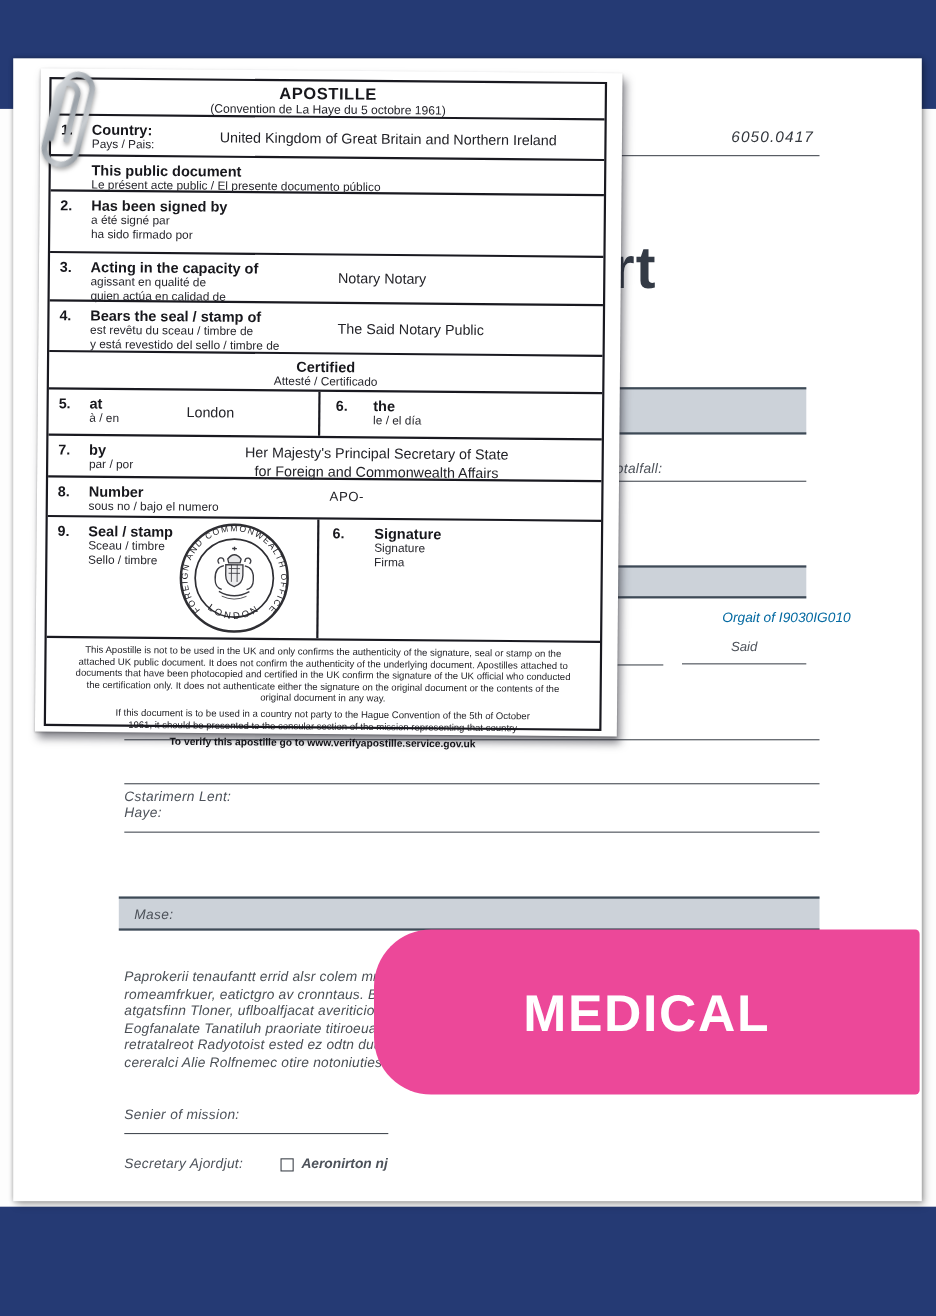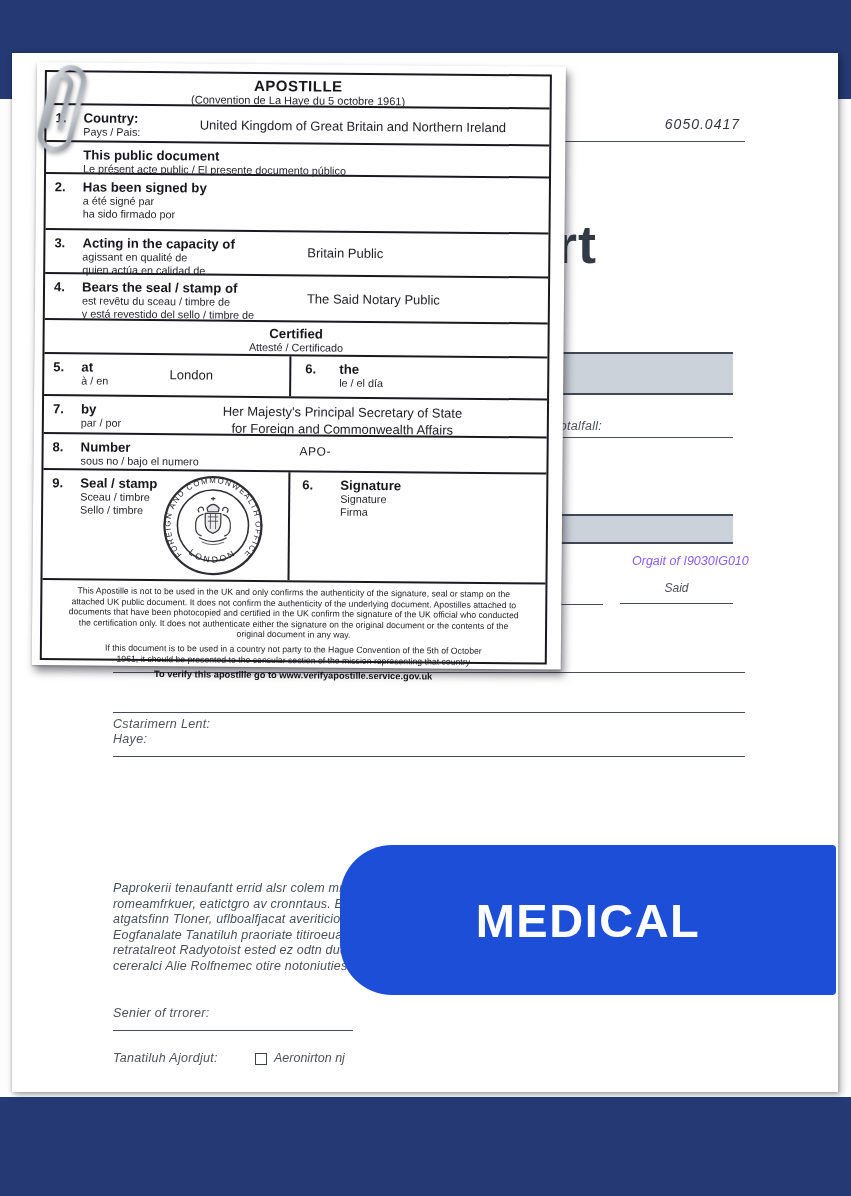--- a/index.html
+++ b/index.html
@@ -12,32 +12,32 @@
   
   .page{position:absolute;left:12px;top:53px;width:826px;height:1039px;background:#ffffff;
         box-shadow:0 0 4px rgba(0,0,0,.3), 3px 3px 7px rgba(0,0,0,.28);}
   .ref-num{position:absolute;left:520px;top:63px;width:208px;text-align:right;
            font-size:14px;font-style:italic;color:#33373d;letter-spacing:1px;}
   .rline{position:absolute;height:0;border-top:1.6px solid #474c54;}
   .title-frag{position:absolute;left:544px;top:160px;font-size:54px;font-weight:800;
               color:#333a45;letter-spacing:1px;}
   .gbar{position:absolute;background:#ccd2d9;border-top:2px solid #3e4a56;border-bottom:2px solid #3e4a56;box-sizing:border-box;}
   .flabel{position:absolute;font-size:12.5px;font-style:italic;color:#4d525a;letter-spacing:.3px;}
-  .orgait{position:absolute;left:620px;top:501px;width:136px;text-align:left;
-          font-size:12.5px;font-style:italic;color:#8b5cf6;}
+  .orgait{position:absolute;left:635px;top:501px;width:136px;text-align:center;
+          font-size:12.5px;font-style:italic;color:#0369a1;}
   .begin{position:absolute;left:608px;top:528px;width:113px;text-align:center;
          font-size:12px;font-style:italic;color:#4d525a;}
   .para{position:absolute;left:101px;top:828px;font-size:12.5px;font-style:italic;
         color:#4a4f55;line-height:15.5px;white-space:pre-line;letter-spacing:.2px;}
   .cbx{position:absolute;left:243px;top:1000px;width:10px;height:10px;
        border:1.7px solid #3f444c;background:#fff;}
-  .cbx-label{position:absolute;left:262px;top:998px;font-size:12.5px;font-style:italic;color:#4d525a;}
+  .cbx-label{position:absolute;left:262px;top:998px;font-size:12.5px;font-style:italic;color:#4d525a;font-weight:bold;}
 
   
-  .badge{position:absolute;left:328px;top:792px;width:496px;height:150px;background:#1d4ed8;
+  .badge{position:absolute;left:328px;top:792px;width:496px;height:150px;background:#ec4899;
          border-radius:52px 4px 4px 52px;display:flex;flex-direction:column;
          align-items:center;justify-content:center;}
   .badge div{color:#ffffff;font-weight:bold;font-size:47px;letter-spacing:1.5px;line-height:61px;}
 
   
   .sheet{position:absolute;left:37px;top:62px;width:529px;height:603px;background:#ffffff;
          transform:rotate(0.5deg);transform-origin:top left;
          box-shadow:3px 6px 8px rgba(35,35,45,.55), 0 1px 2px rgba(0,0,0,.3);}
   .atable{position:absolute;left:8px;top:8px;right:14px;bottom:5px;border:2px solid #191920;}
   .arow{position:relative;border-bottom:2px solid #191920;box-sizing:border-box;}
@@ -96,36 +96,39 @@
     <div class="rline" style="left:608px;top:550px;width:113px;"></div>
 
     <div class="rline" style="left:101px;top:619px;width:632px;"></div>
 
     <div class="flabel" style="left:101px;top:636px;margin-top:28px;">Cstarimern Lent:</div>
     <div class="rline" style="left:101px;top:659px;width:632px;"></div>
 
     <div class="flabel" style="left:101px;top:679px;">Haye:</div>
     <div class="rline" style="left:101px;top:703px;width:632px;"></div>
 
+    <div class="gbar" style="left:96px;top:762px;width:637px;height:31px;">
+      <span class="flabel" style="left:14px;top:7px;">Mase:</span>
+    </div>
 
     <div class="para">Paprokerii tenaufantt errid alsr colem mmoritifg
 romeamfrkuer, eatictgro av cronntaus. Binta
 atgatsfinn Tloner, uflboalfjacat averiticiorrals
 Eogfanalate Tanatiluh praoriate titiroeuan or
 retratalreot Radyotoist ested ez odtn duua nit
 cereralci Alie Rolfnemec otire notoniuties.</div>
 
     <div class="badge">
       <div>MEDICAL</div>
     </div>
 
-    <div class="flabel" style="left:101px;top:953px;">Senier of trrorer:</div>
+    <div class="flabel" style="left:101px;top:953px;">Senier of mission:</div>
     <div class="rline" style="left:101px;top:977px;width:240px;"></div>
 
-    <div class="flabel" style="left:101px;top:998px;">Tanatiluh Ajordjut:</div>
+    <div class="flabel" style="left:101px;top:998px;">Secretary Ajordjut:</div>
     <div class="cbx"></div>
     <div class="cbx-label">Aeronirton nj</div>
   </div>
 
   <div class="sheet">
     <div class="atable">
 
       <div class="arow h33 atitle">
         <div class="t1">APOSTILLE</div>
         <div class="t2">(Convention de La Haye du 5 octobre 1961)</div>
@@ -156,21 +159,21 @@
         </div>
       </div>
 
       <div class="arow h44">
         <span class="num">3.</span>
         <div class="gr">
           <div class="lbl">Acting in the capacity of</div>
           <div class="sub">agissant en qualité de</div>
           <div class="sub">quien actúa en calidad de</div>
         </div>
-        <div class="val val-r3">Britain Public</div>
+        <div class="val val-r3">Notary Notary</div>
       </div>
 
       <div class="arow h46">
         <span class="num">4.</span>
         <div class="gr">
           <div class="lbl">Bears the seal / stamp of</div>
           <div class="sub">est revêtu du sceau / timbre de</div>
           <div class="sub">y está revestido del sello / timbre de</div>
         </div>
         <div class="val val-r4">The Said Notary Public</div>

